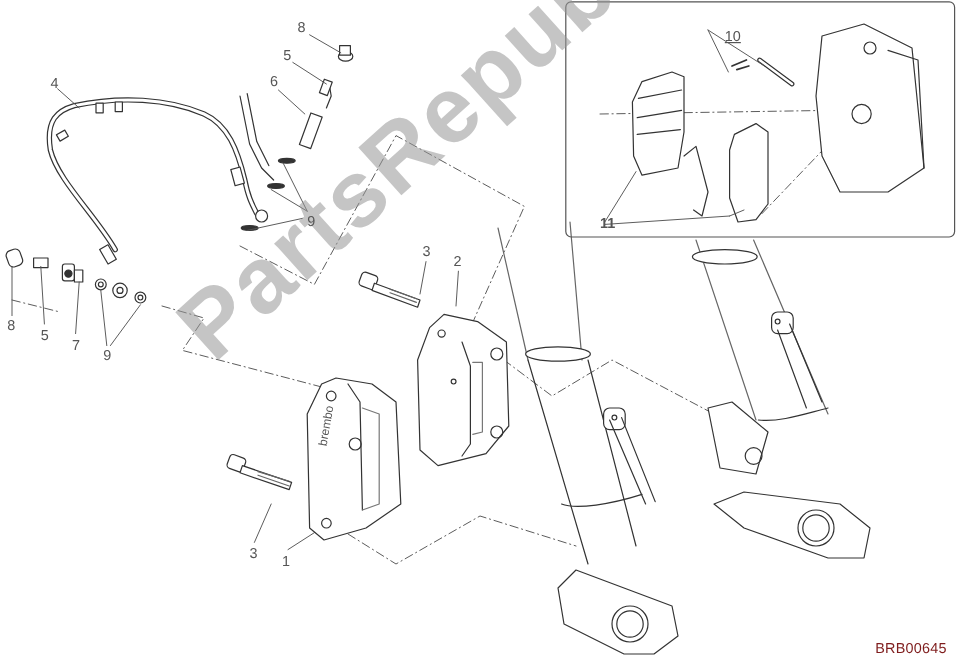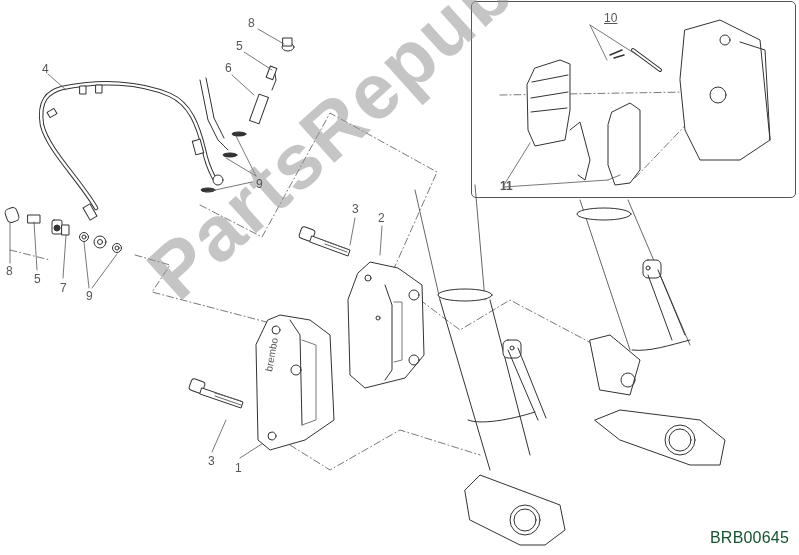--- a/index.html
+++ b/index.html
@@ -1,19 +1,19 @@
 <!DOCTYPE html>
 <html><head>
 <meta charset="utf-8">
 <style>
   html, body { margin: 0; padding: 0; background: #ffffff; }
   body { width: 799px; height: 555px; position: relative; overflow: hidden; font-family: "Liberation Sans", sans-serif; }
   #diagram { position: absolute; left: 0; top: 0; width: 799px; height: 555px; }
   .lbl { position: absolute; font-family: "Liberation Sans", sans-serif; font-size: 12px; color: #555555; line-height: 1; white-space: nowrap; }
-  .code { position: absolute; font-family: "Liberation Sans", sans-serif; font-size: 16px; color: #14532d; right: 10px; bottom: 8px; letter-spacing: 0.2px; }
+  .code { position: absolute; font-family: "Liberation Sans", sans-serif; font-size: 12px; color: #7f1d1d; right: 10px; bottom: 8px; letter-spacing: 0.2px; }
   .wm { position: absolute; left: 130px; top: 250px; transform: rotate(-42deg); transform-origin: left top; font-family: "Liberation Sans", sans-serif; font-weight: bold; font-size: 78px; color: rgba(150,150,150,0.55); white-space: nowrap; letter-spacing: 2px; pointer-events: none; }
   .inset { position: absolute; left: 471px; top: 1px; width: 325px; height: 197px; border: 1.3px solid #555; border-radius: 5px; box-sizing: border-box; }
 </style>
 </head>
 <body>
 
 <svg id="diagram" viewBox="0 0 799 555" xmlns="http://www.w3.org/2000/svg">
   <g fill="none" stroke="#333" stroke-width="1" stroke-linecap="round" stroke-linejoin="round">
 
     <g>
@@ -170,16 +170,16 @@
 <span class="lbl" style="left:256px;top:178px;">9</span>
 <span class="lbl" style="left:6px;top:265px;">8</span>
 <span class="lbl" style="left:34px;top:273px;">5</span>
 <span class="lbl" style="left:60px;top:282px;">7</span>
 <span class="lbl" style="left:86px;top:290px;">9</span>
 <span class="lbl" style="left:352px;top:203px;">3</span>
 <span class="lbl" style="left:378px;top:212px;">2</span>
 <span class="lbl" style="left:208px;top:455px;">3</span>
 <span class="lbl" style="left:235px;top:462px;">1</span>
 
-<span class="lbl" style="left:604px;top:12px;text-decoration:underline;">10</span>
+<span class="lbl" style="left:604px;top:24px;text-decoration:underline;">10</span>
 <span class="lbl" style="left:500px;top:180px;font-weight:bold;">11</span>
 
 <span class="code">BRB00645</span>
 
 </body></html>

